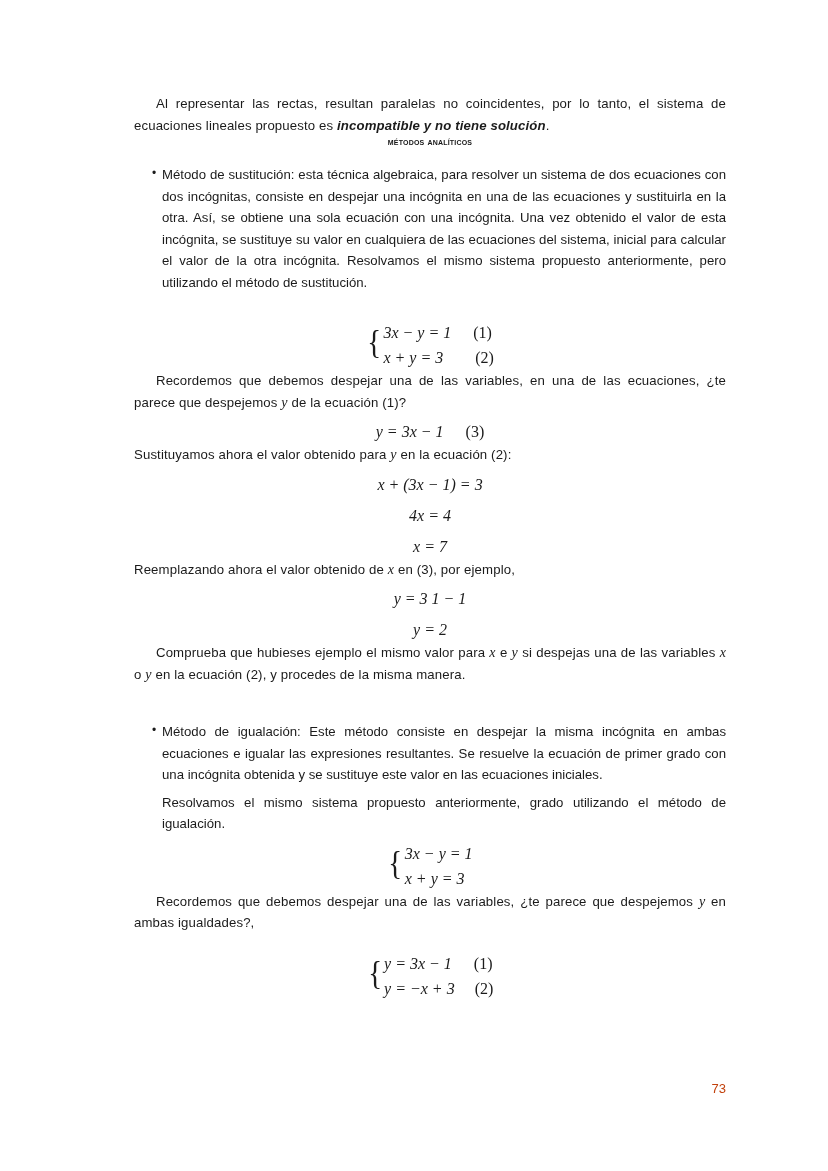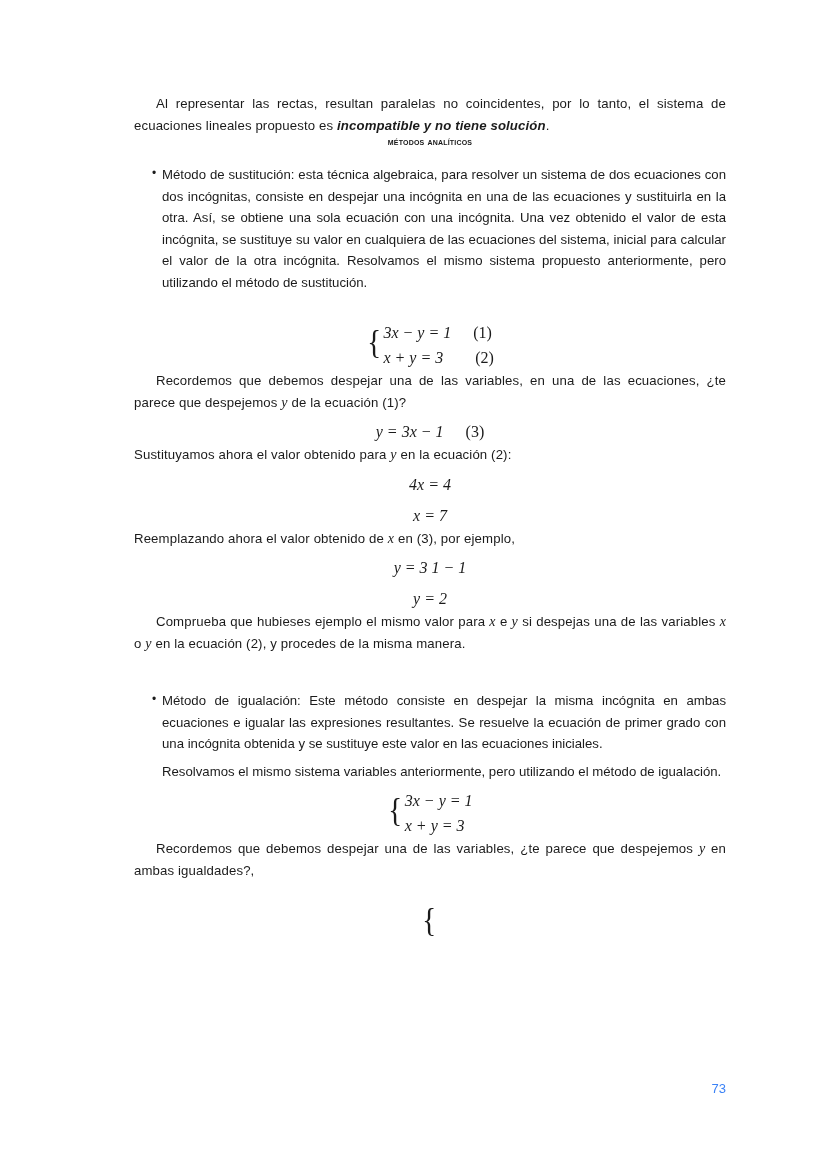--- a/index.html
+++ b/index.html
@@ -132,21 +132,21 @@
   .tag { display: inline-block; }
 
   
   .pagenum {
     position: absolute;
     left: 0;
     top: 1081px;
     width: 710px;
     text-align: right;
     font-size: 13px;
-    color: #3b82f6;
+    color: #c2410c;
   }
 </style>
 </head>
 <body>
 
 <div class="page">
   <div class="content">
 
     <p class="body indent"><span>Al representar las rectas, resultan paralelas no coincidentes, por lo tanto, el sistema de ecuaciones lineales propuesto es </span><em class="bi">incompatible y no tiene solución</em><span>.</span></p>
 
@@ -164,48 +164,53 @@
         <span class="sysrow math" style="text-align:left"><i>x + y = 3</i><span class="tag" style="padding-left:32px">(2)</span></span>
       </span>
     </div>
 
     <p class="body indent gap-xl"><span>Recordemos que debemos despejar una de las variables, en una de las ecuaciones, ¿te parece que despejemos </span><span class="mathvar">y</span><span> de la ecuación (1)?</span></p>
 
     <div class="math gap-s"><i>y = 3x − 1</i><span class="tag" style="padding-left:22px">(3)</span></div>
 
     <p class="body gap-s"><span>Sustituyamos ahora el valor obtenido para </span><span class="mathvar">y</span><span> en la ecuación (2):</span></p>
 
+    <div class="math gap-s"><i>x + (3x − 1) = 3</i></div>
 
 
     <div class="math gap-s"><i>4x = 4</i></div>
     <div class="math gap-s"><i>x = 7</i></div>
 
     <p class="body gap-s"><span>Reemplazando ahora el valor obtenido de </span><span class="mathvar">x</span><span> en (3), por ejemplo,</span></p>
 
     <div class="math gap-s"><i>y = 3 1 − 1</i></div>
     <div class="math gap-s"><i>y = 2</i></div>
 
     <p class="body indent gap-xl"><span>Comprueba que hubieses ejemplo el mismo valor para </span><span class="mathvar">x</span><span> e </span><span class="mathvar">y</span><span> si despejas una de las variables </span><span class="mathvar">x</span><span> o </span><span class="mathvar">y</span><span> en la ecuación (2), y procedes de la misma manera.</span></p>
 
     <div class="bullet gap-xl">
       <span class="dot">•</span><b>Método de igualación</b><b>: </b><span>Este método consiste en despejar la misma incógnita en ambas ecuaciones e igualar las expresiones resultantes. Se resuelve la ecuación de primer grado con una incógnita obtenida y se sustituye este valor en las ecuaciones iniciales.</span>
     </div>
 
-    <div class="bullet-sub gap-s">Resolvamos el mismo sistema variables anteriormente, pero utilizando el método de igualación.</div>
+    <div class="bullet-sub gap-s">Resolvamos el mismo sistema propuesto anteriormente, grado utilizando el método de igualación.</div>
 
     <div class="sys gap-s">
       <span class="brace">{</span>
       <span class="syslines">
         <span class="sysrow math" style="text-align:left"><i>3x − y = 1</i></span>
         <span class="sysrow math" style="text-align:left"><i>x + y = 3</i></span>
       </span>
     </div>
 
     <p class="body indent gap-m"><span>Recordemos que debemos despejar una de las variables, ¿te parece que despejemos </span><span class="mathvar">y</span><span> en ambas igualdades?,</span></p>
 
     <div class="sys gap-m">
       <span class="brace">{</span>
+      <span class="syslines">
+        <span class="sysrow math" style="text-align:left"><i>y = 3x − 1</i><span class="tag" style="padding-left:22px">(1)</span></span>
+        <span class="sysrow math" style="text-align:left"><i>y = −x + 3</i><span class="tag" style="padding-left:20px">(2)</span></span>
+      </span>
     </div>
 
   </div>
 
   <div class="pagenum">73</div>
 </div>
 
 </body></html>

